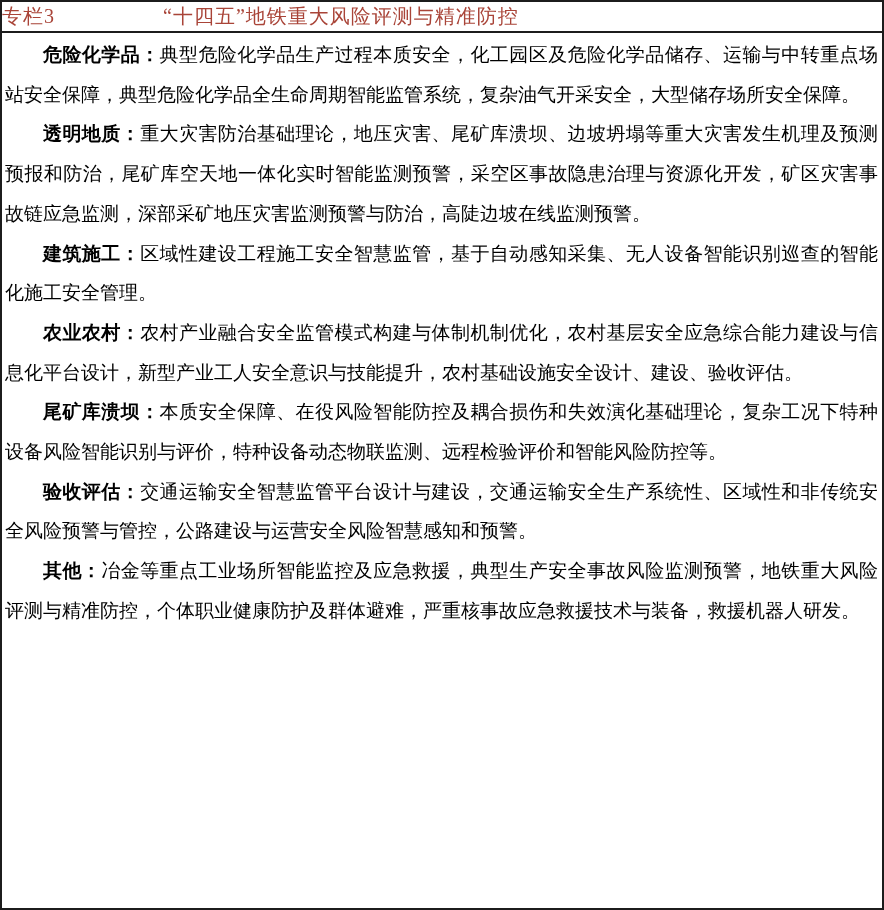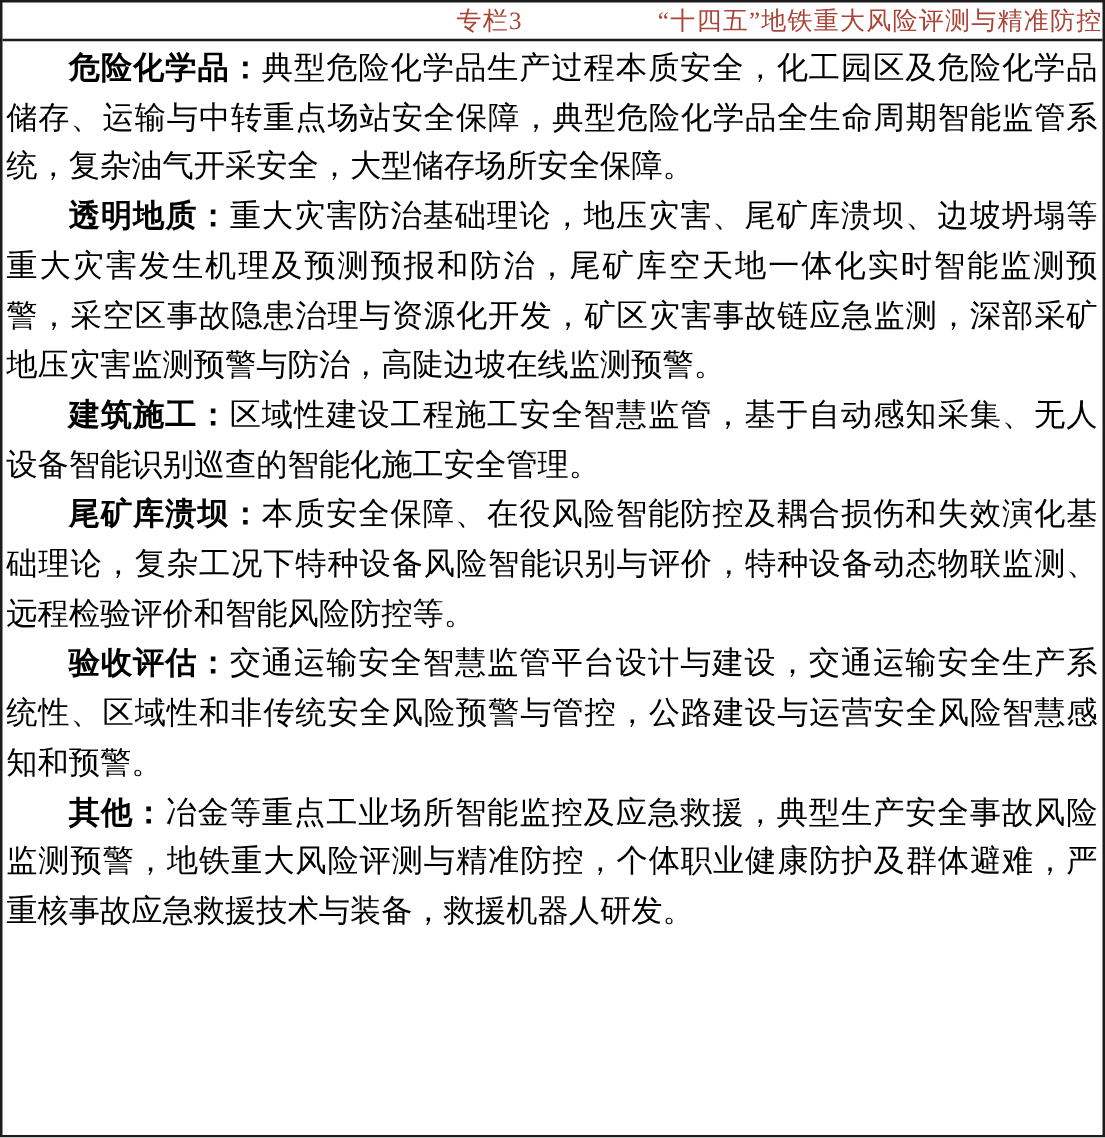--- a/index.html
+++ b/index.html
@@ -18,30 +18,30 @@
     display: flex;
     flex-direction: column;
     font-family: "Liberation Serif", serif;
     background: #ffffff;
   }
   .panel-title {
     flex: 0 0 29px;
     border-bottom: 2px solid #1c1c1c;
     display: flex;
     align-items: center;
-    justify-content: flex-end;
+    justify-content: flex-start;
     gap: 108px;
     font-size: 20px;
     letter-spacing: 1px;
     white-space: nowrap;
   }
   .panel-body {
     flex: 1 1 auto;
     padding: 2px 4px 0 3px;
-    font-size: 25px;
+    font-size: 19px;
     line-height: 39.7px;
     color: #000000;
     text-align: justify;
   }
   .para {
     margin: 0;
     text-indent: 2em;
   }
   .term {
     font-weight: bold;
@@ -56,20 +56,21 @@
     <span>“十四五”地铁重大风险评测与精准防控</span>
   </div>
   <div class="panel-body">
   <p class="para"><b class="term">危险化学品：</b><span>典型危险化学品生产过程本质安全，化工园区及危险化学品储存、运输与中转重点场站安全保障，典型危险化学品全生命周期智能监管系统，复杂油气开采安全，大型储存场所安全保障。</span></p>
 
 
   <p class="para"><b class="term">透明地质：</b><span>重大灾害防治基础理论，地压灾害、尾矿库溃坝、边坡坍塌等重大灾害发生机理及预测预报和防治，尾矿库空天地一体化实时智能监测预警，采空区事故隐患治理与资源化开发，矿区灾害事故链应急监测，深部采矿地压灾害监测预警与防治，高陡边坡在线监测预警。</span></p>
 
   <p class="para"><b class="term">建筑施工：</b><span>区域性建设工程施工安全智慧监管，基于自动感知采集、无人设备智能识别巡查的智能化施工安全管理。</span></p>
 
+  <p class="para"><b class="term">农业农村：</b><span>农村产业融合安全监管模式构建与体制机制优化，农村基层安全应急综合能力建设与信息化平台设计，新型产业工人安全意识与技能提升，农村基础设施安全设计、建设、验收评估。</span></p>
 
   <p class="para"><b class="term">尾矿库溃坝：</b><span>本质安全保障、在役风险智能防控及耦合损伤和失效演化基础理论，复杂工况下特种设备风险智能识别与评价，特种设备动态物联监测、远程检验评价和智能风险防控等。</span></p>
 
   <p class="para"><b class="term">验收评估：</b><span>交通运输安全智慧监管平台设计与建设，交通运输安全生产系统性、区域性和非传统安全风险预警与管控，公路建设与运营安全风险智慧感知和预警。</span></p>
 
   <p class="para"><b class="term">其他：</b><span>冶金等重点工业场所智能监控及应急救援，典型生产安全事故风险监测预警，地铁重大风险评测与精准防控，个体职业健康防护及群体避难，严重核事故应急救援技术与装备，救援机器人研发。</span></p>
 </div>
 </div>
 
 </body></html>

